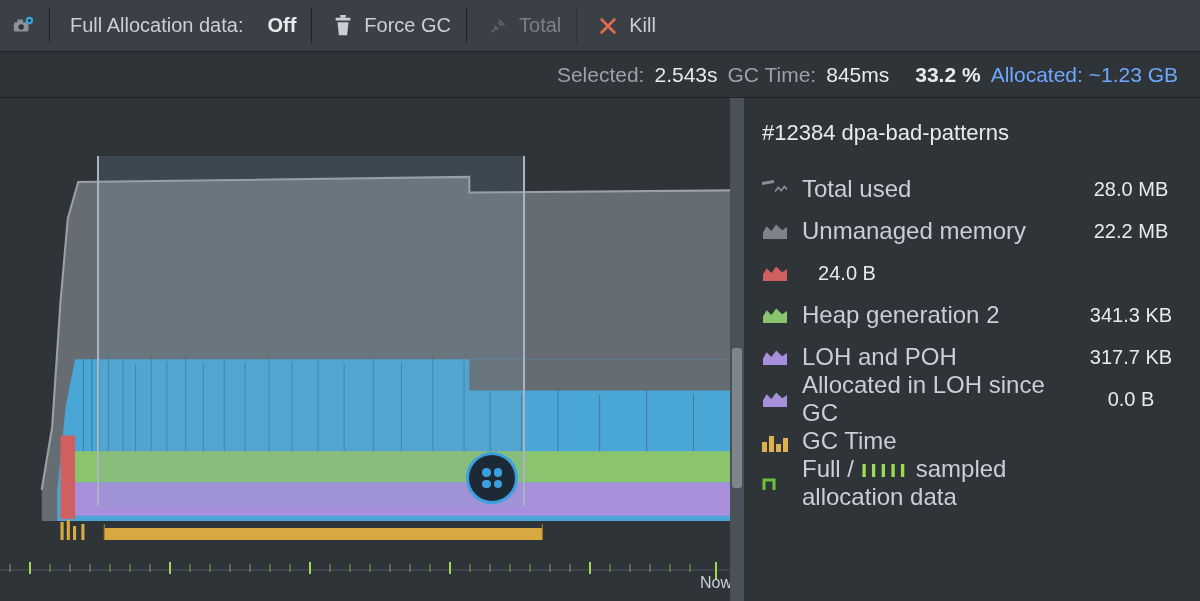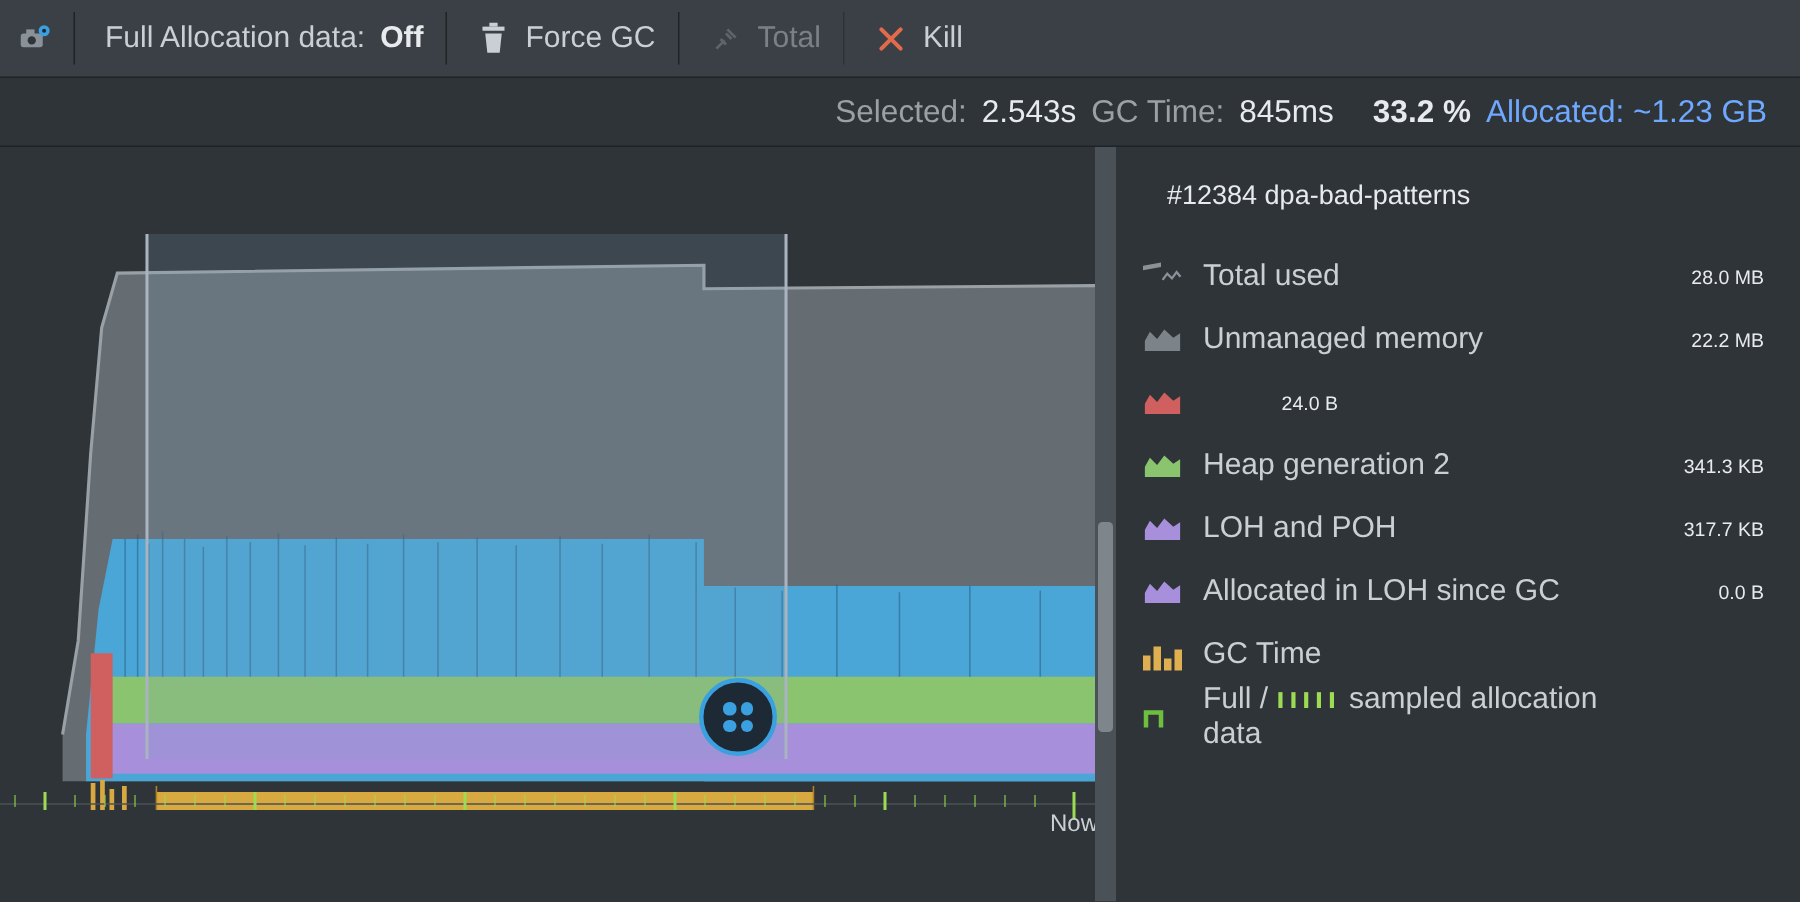--- a/index.html
+++ b/index.html
@@ -27,21 +27,21 @@
     color:var(--fg);font-size:20px;}
   
   .toolbar{display:flex;align-items:flex-start;height:52px;background:var(--bg1);
     border-bottom:1px solid #1f2326;padding:0 8px;gap:4px;}
   .tb-item{display:flex;align-items:center;height:100%;padding:0 16px;gap:10px;
     position:relative;}
   .tb-sep::after{content:"";position:absolute;right:0;top:8px;bottom:8px;width:1px;
     background:#1f2326;}
   .tb-item.disabled{opacity:.45;}
   .tb-label{color:var(--fg);}
-  .tb-strong{font-weight:700;color:var(--fg-bright);margin-left:0;}
+  .tb-strong{font-weight:700;color:var(--fg-bright);margin-left:14px;}
   .ico{width:22px;height:22px;display:inline-flex;align-items:center;justify-content:center;}
   
   .statusbar{height:46px;display:flex;align-items:center;justify-content:flex-end;
     padding:0 22px;gap:10px;background:var(--bg0);border-bottom:1px solid #1f2326;
     font-size:21px;}
   .stat-key{color:var(--fg-dim);}
   .stat-val{color:var(--fg-bright);}
   .stat-strong{color:var(--fg-bright);font-weight:600;}
   .stat-link{color:var(--accent-link);}
   
@@ -53,44 +53,44 @@
   .legend{flex:1;padding:22px 24px 0 18px;}
   
   .chart{position:absolute;left:0;right:0;top:58px;height:350px;}
   .chart svg{position:absolute;inset:0;}
   
   .selection{position:absolute;top:0;bottom:0;background:rgba(130,160,190,.18);
     border-left:2px solid #aab4c0;border-right:2px solid #aab4c0;}
   
   .gcstrip{position:absolute;left:0;right:0;top:420px;height:24px;}
   
-  .ruler{position:absolute;left:0;right:0;top:428px;height:30px;}
+  .ruler{position:absolute;left:0;right:0;top:462px;height:30px;}
   
   .badge{position:absolute;width:52px;height:52px;border-radius:50%;
     background:#1d2a36;border:3px solid #3aa0e0;
     display:flex;align-items:center;justify-content:center;}
   .badge-inner{width:20px;height:20px;display:grid;grid-template-columns:1fr 1fr;
     grid-template-rows:1fr 1fr;gap:3px;}
   .badge-inner span{background:#3aa0e0;border-radius:50%;}
   
-  .legend h2{margin:0 0 22px 16px;font-size:18px;font-weight:400;color:var(--fg-bright);}
+  .legend h2{margin:0 0 22px 0;font-size:22px;font-weight:400;color:var(--fg-bright);}
   .legend-row{display:flex;align-items:center;height:42px;gap:14px;}
   .swatch{width:26px;height:22px;display:inline-flex;align-items:center;
     justify-content:center;}
   .swatch.area::before{content:"";width:24px;height:16px;background:var(--c);
     clip-path:polygon(0 60%,15% 20%,35% 50%,55% 10%,80% 45%,100% 25%,100% 100%,0 100%);}
   .swatch.line::before{content:"";width:24px;height:14px;border-top:3px solid var(--c);
     border-bottom:none;transform:skewY(-10deg);}
   .swatch.line{position:relative;}
   .swatch.line svg{width:26px;height:22px;}
   .swatch.bars{display:flex;align-items:flex-end;gap:2px}
   .swatch.bars span{width:5px;background:var(--c);}
   .swatch.step svg{width:26px;height:22px;}
-  .leg-label{flex:1;color:var(--fg);font-size:20px;}
-  .leg-val{color:var(--fg-bright);font-size:13px;min-width:90px;text-align:right;}
+  .leg-label{flex:1;color:var(--fg);font-size:24px;}
+  .leg-val{color:var(--fg-bright);font-size:20px;min-width:90px;text-align:center;}
   .dotted{letter-spacing:3px;color:var(--tick);font-weight:900;}
 </style>
 </head>
 <body>
 
 <div class="toolbar">
   <div class="tb-item tb-sep" style="padding-left:4px">
     <span class="ico">
       <svg viewBox="0 0 24 24">
           <rect x="2" y="8" width="16" height="10" rx="2" fill="#8a9198"></rect>

